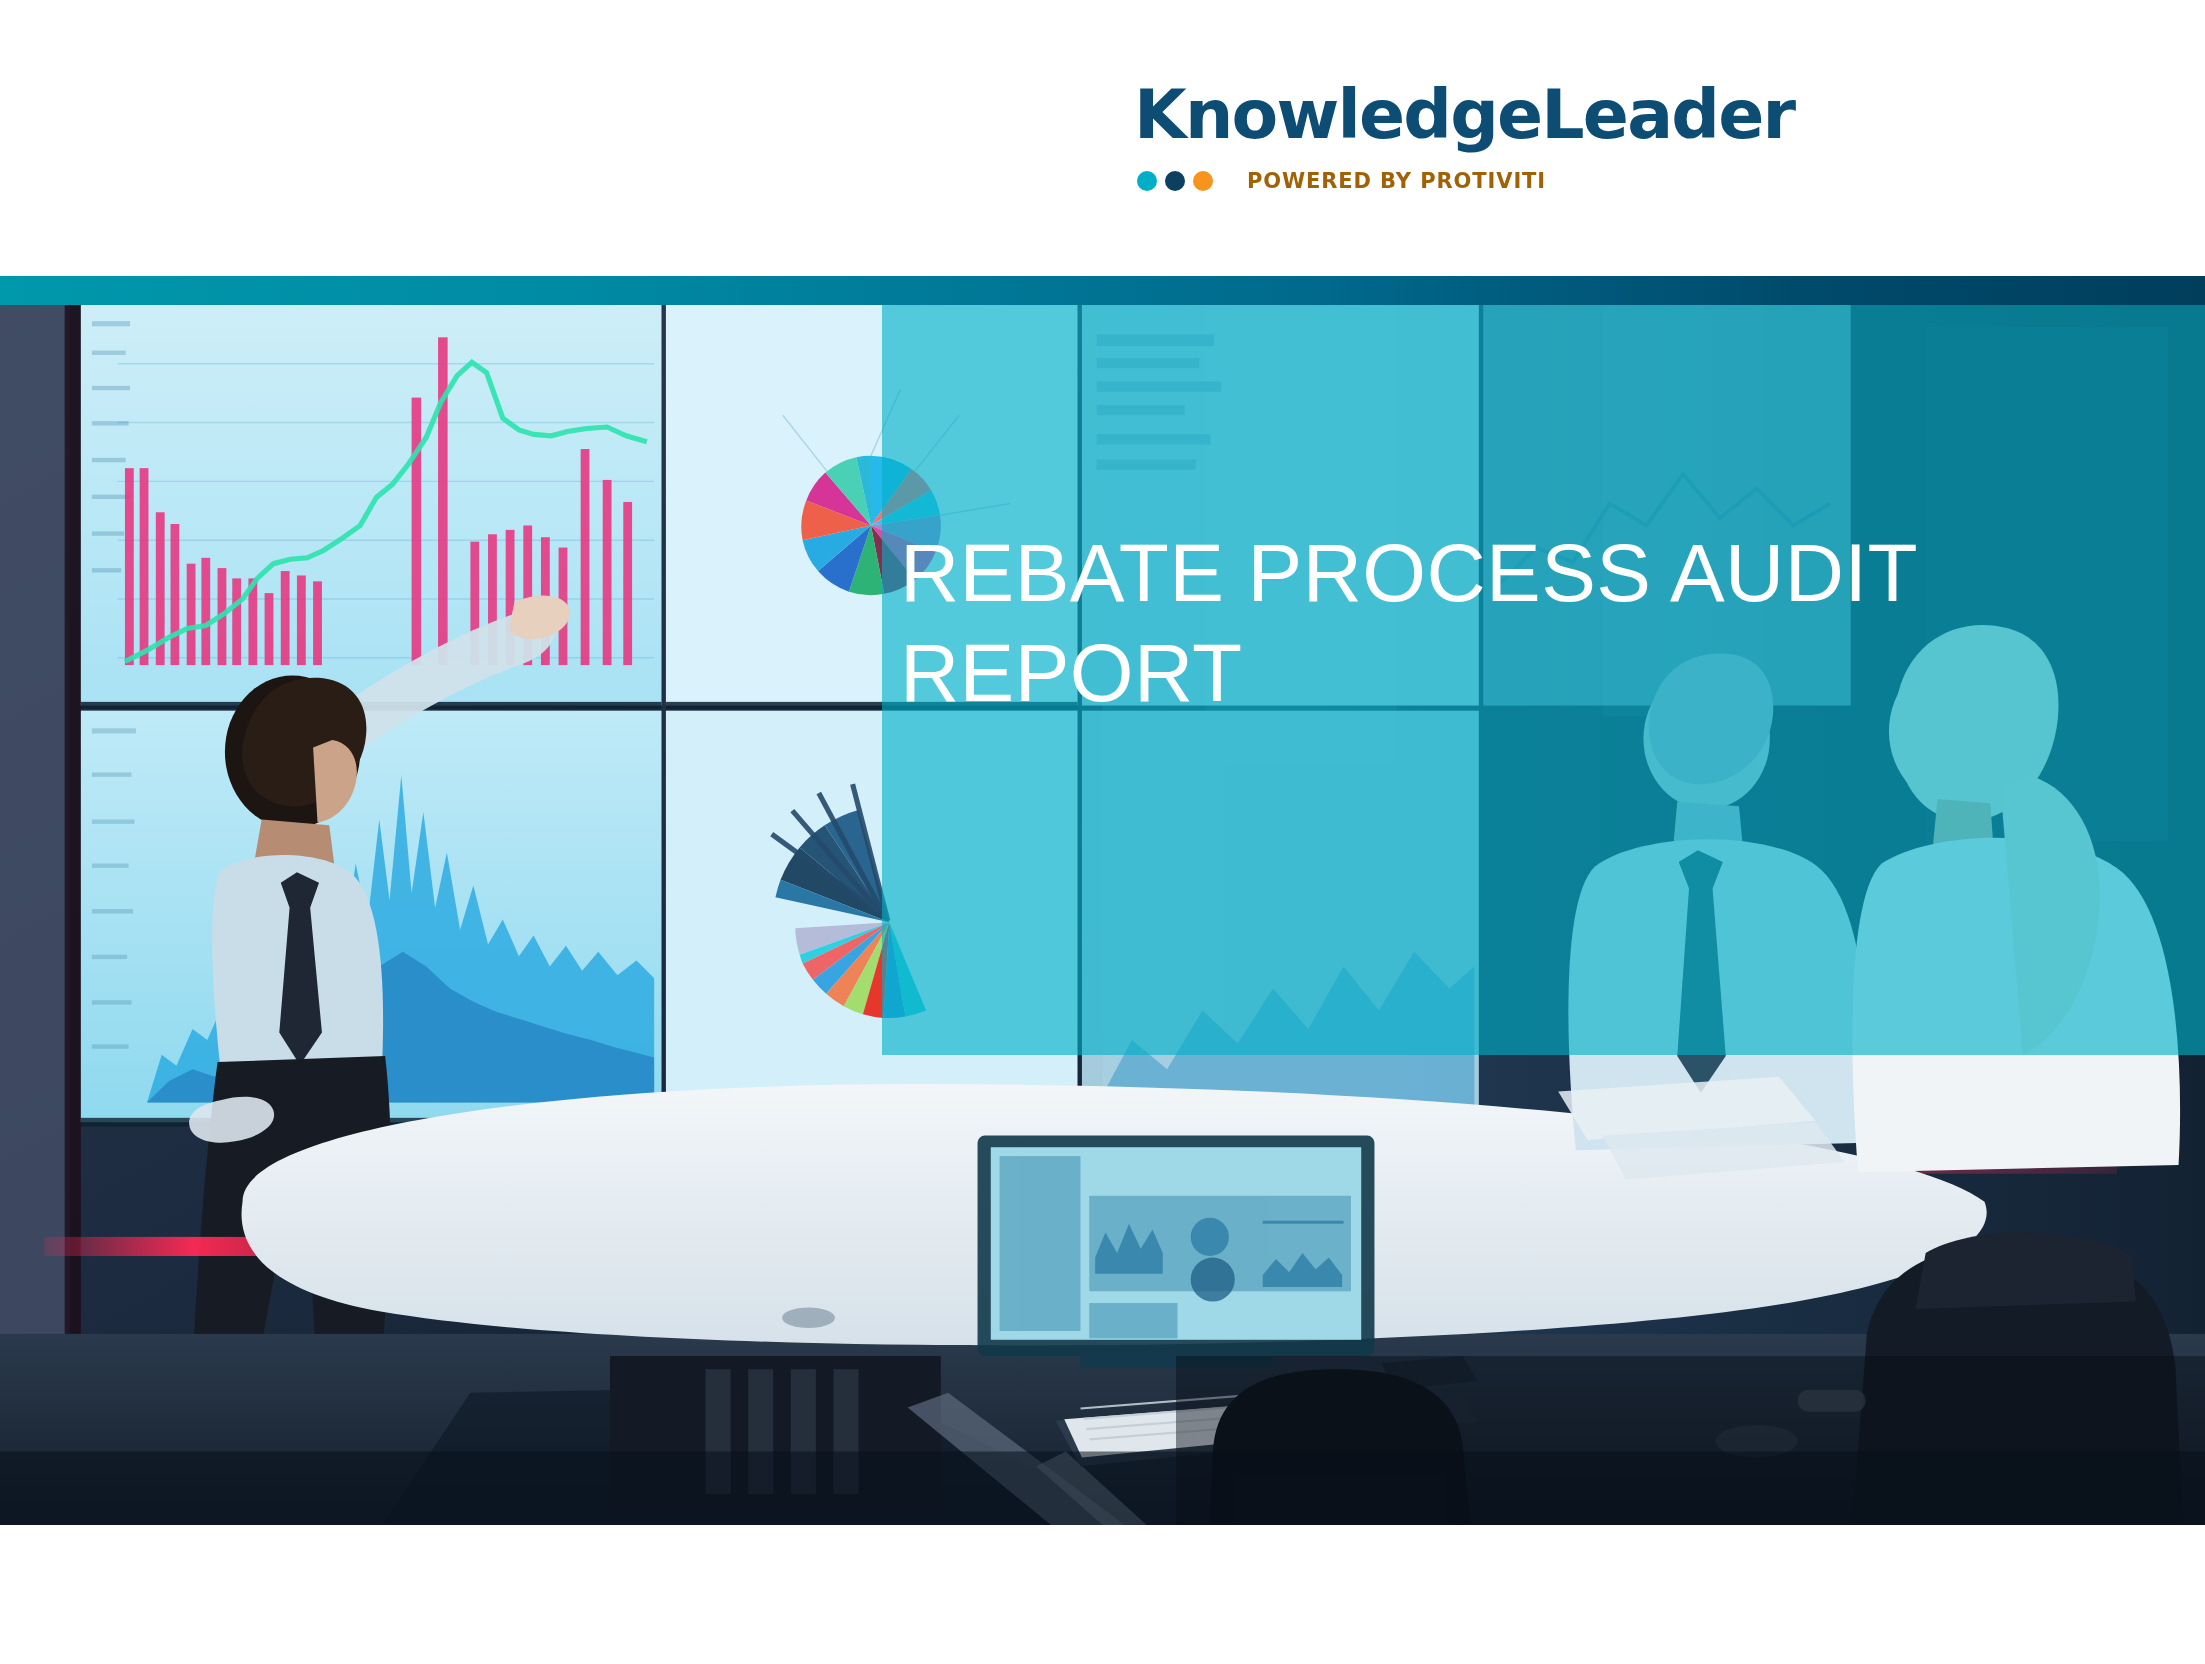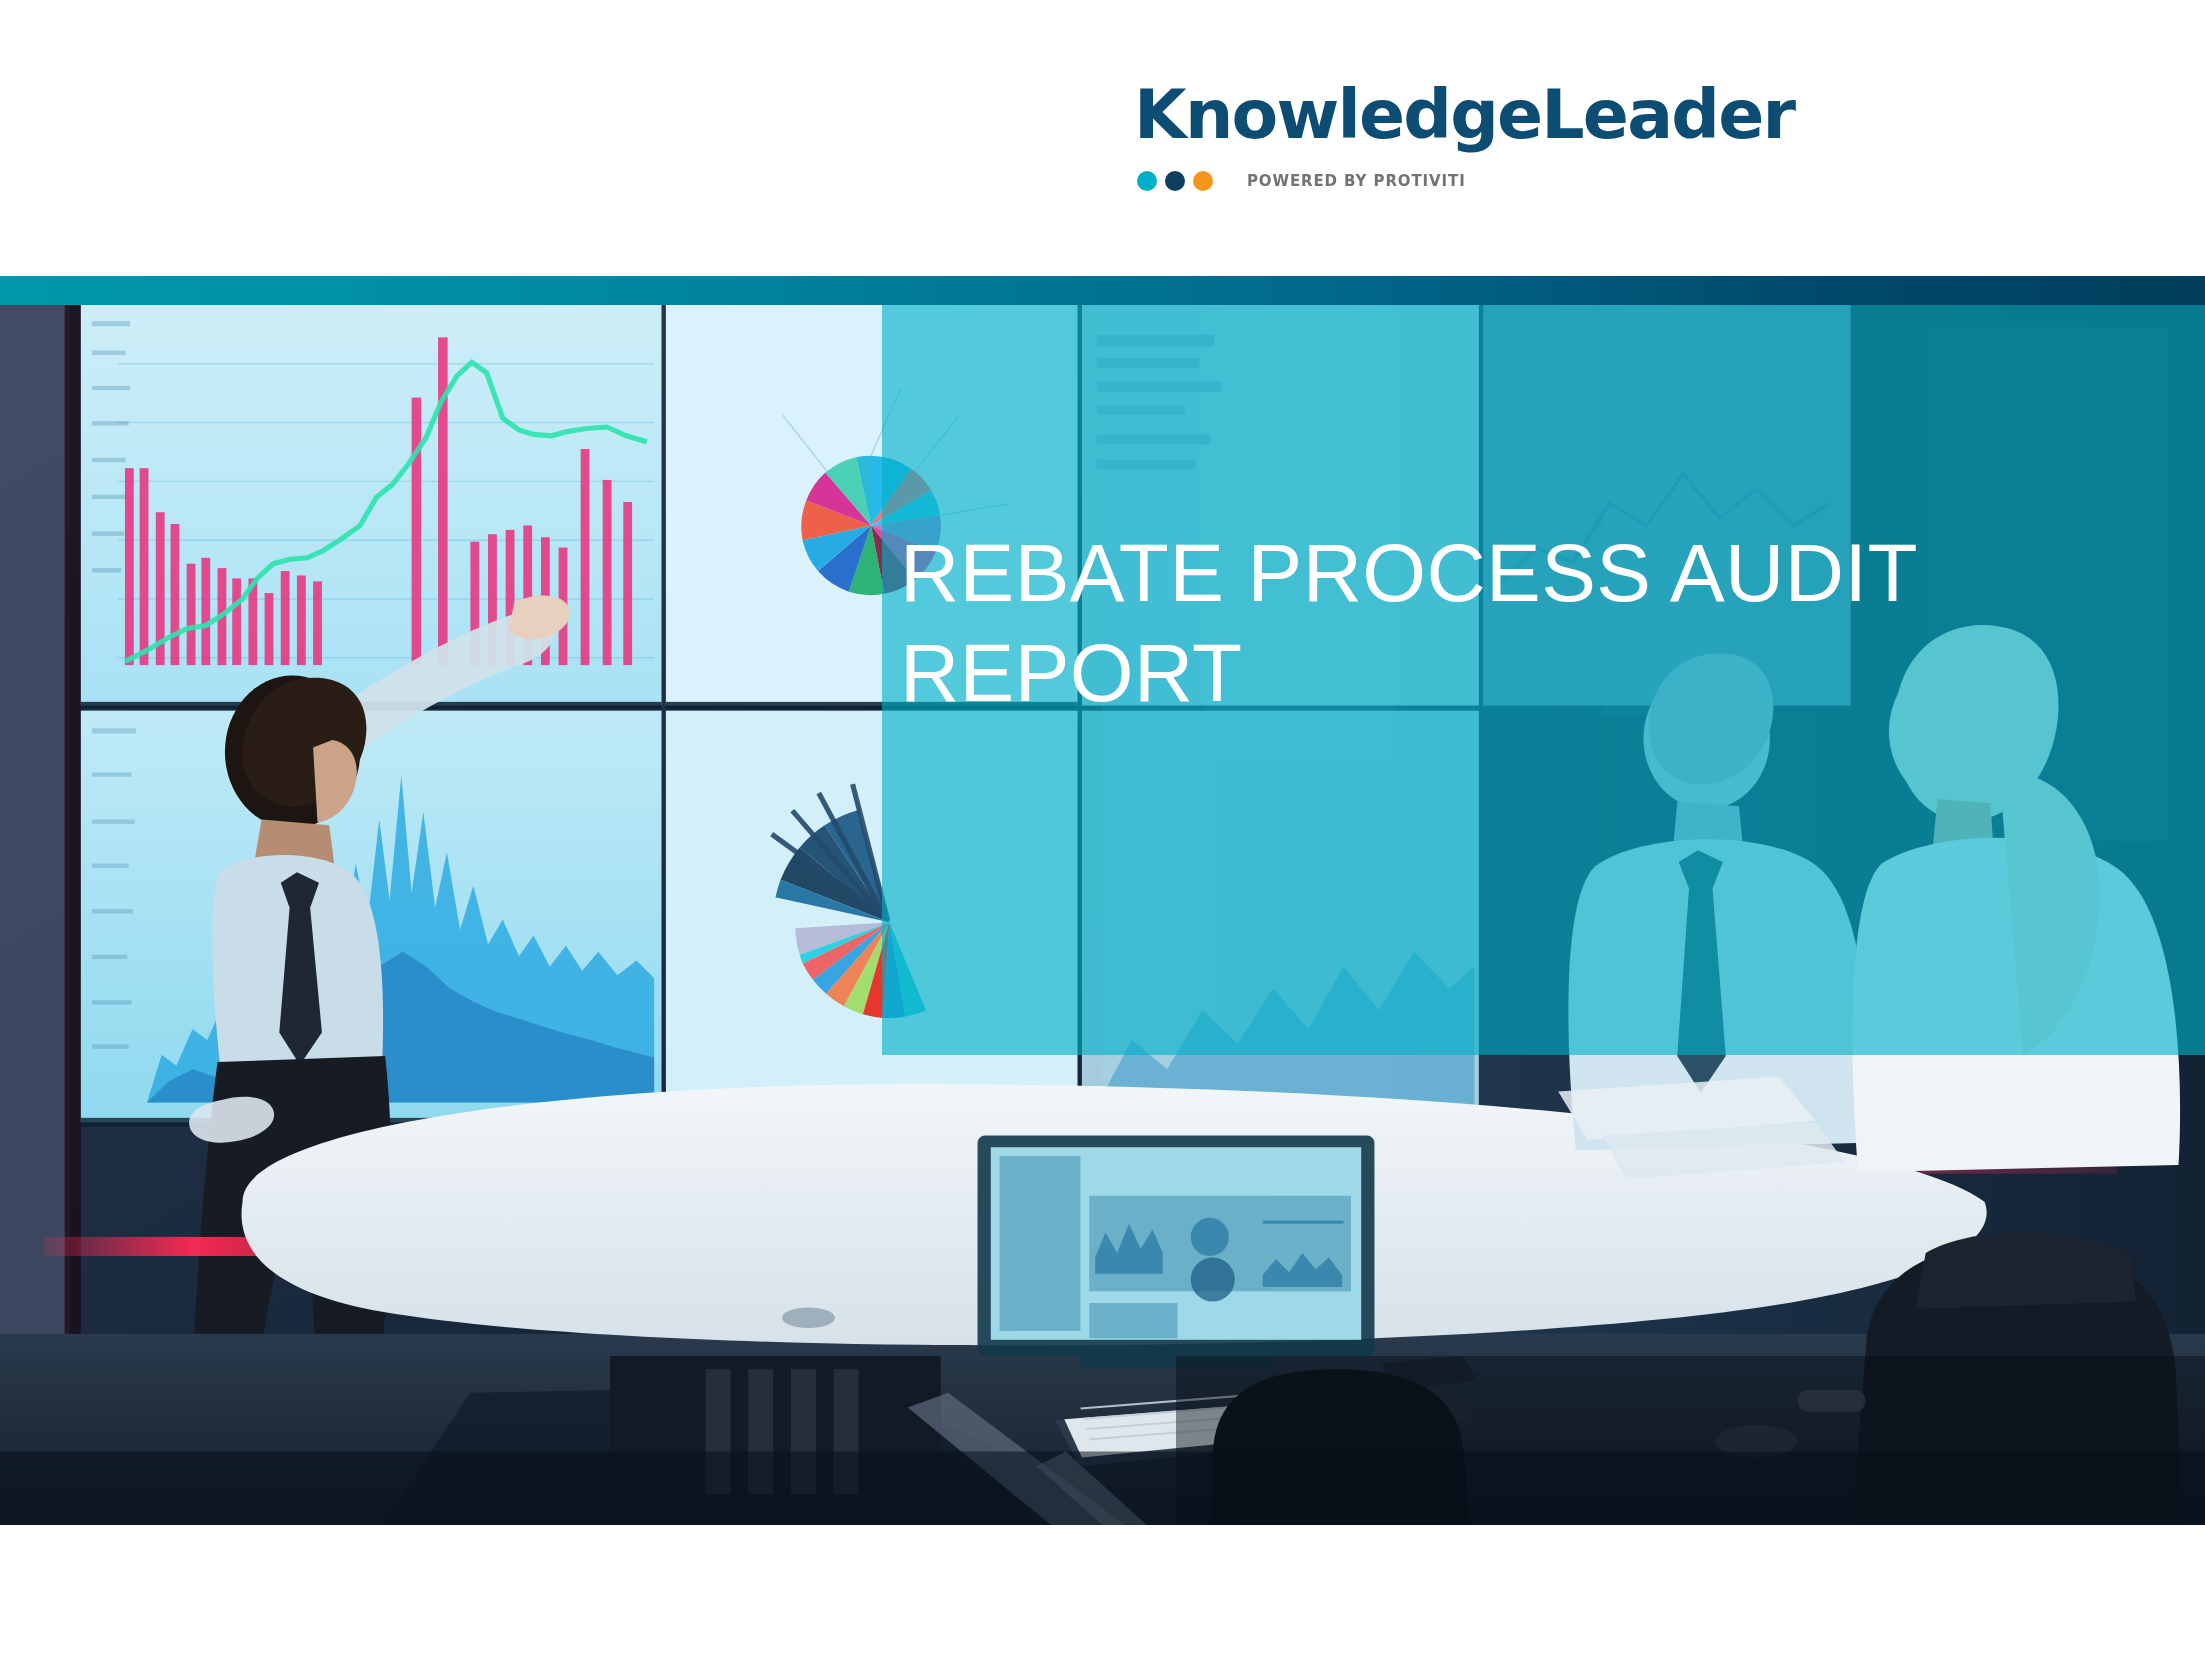--- a/index.html
+++ b/index.html
@@ -55,23 +55,23 @@
     margin-right: 34px;
     margin-left: 2.9px;
   }
   .dot { width: 20px; height: 20px; border-radius: 50%; display:block; }
   .dot-1 { background: #00aec7; }
   .dot-2 { background: #0d3f5f; }
   .dot-3 { background: #f7941e; }
   .powered {
     font-family: "DejaVu Sans", sans-serif;
     font-weight: 700;
-    font-size: 15px;
+    font-size: 21px;
     letter-spacing: 0.9px;
-    color: #737373;
+    color: #a16207;
     white-space: nowrap;
   }
 
   
   .top-bar {
     position: absolute;
     left: 0; top: 276px;
     width: 2205px; height: 29px;
     background: linear-gradient(90deg, #0098ab 0%, #008ba4 25%, #00698c 60%, #004a6b 82%, #003e5c 100%);
   }

